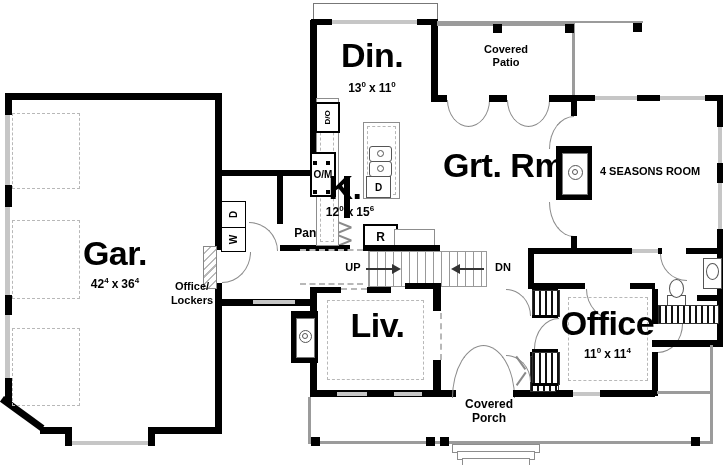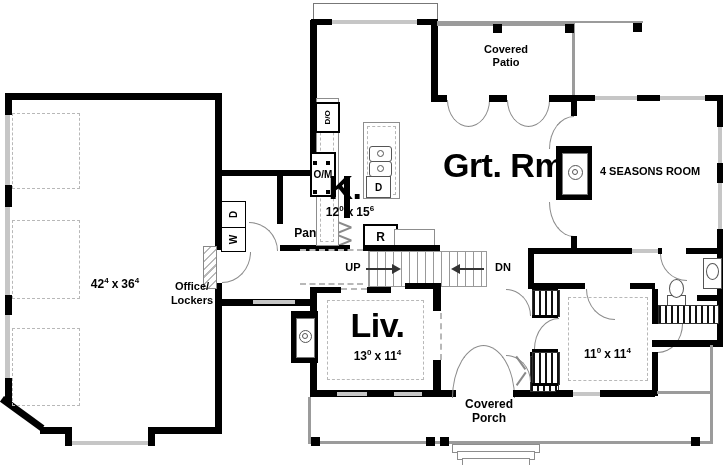--- a/index.html
+++ b/index.html
@@ -51,20 +51,21 @@
   <i class="w" style="left:40px;top:427px;width:32px;height:7px"></i>
   <i class="w" style="left:65px;top:427px;width:7px;height:19px"></i>
   <i class="win" style="left:72px;top:441px;width:76px;height:4px"></i>
   <i class="w" style="left:148px;top:427px;width:7px;height:19px"></i>
   <i class="w" style="left:148px;top:427px;width:74px;height:7px"></i>
   <i class="w" style="left:215px;top:93px;width:7px;height:157px"></i>
   <i class="w" style="left:215px;top:283px;width:7px;height:150px"></i>
   <i class="dash" style="left:12px;top:113px;width:66px;height:74px"></i>
   <i class="dash" style="left:12px;top:220px;width:66px;height:77px"></i>
   <i class="dash" style="left:12px;top:328px;width:66px;height:76px"></i>
+  <div class="lbl big" style="left:50px;top:236px;width:130px">Gar.</div>
   <div class="lbl dimt" style="left:50px;top:278px;width:130px">
     <span>42</span><sup>4</sup><span class="xsep">x</span><span>36</span><sup>4</sup>
   </div>
 
   <i class="w" style="left:215px;top:170px;width:101px;height:6px"></i>
   <i class="w" style="left:215px;top:299px;width:95px;height:7px"></i>
   <i class="win" style="left:253px;top:300px;width:42px;height:4px"></i>
   <i class="bench" style="left:203px;top:246px;width:12px;height:41px"></i>
   <i class="arc" style="left:222px;top:252px;width:28px;height:30px;border-width:0 1.4px 1.4px 0;border-bottom-right-radius:100%"></i>
   <div class="appl" style="left:221px;top:201px;width:23px;height:25px;border-width:1.5px;font-size:10px">
@@ -114,20 +115,24 @@
   <div class="lbl big" style="left:320px;top:170px;width:50px">K.</div>
   <div class="lbl dimt" style="left:310px;top:206px;width:80px">
     <span>12</span><sup>0</sup><span class="xsep">x</span><span>15</span><sup>6</sup>
   </div>
 
   <i class="tl" style="left:313px;top:3px;width:123px;height:17px;border-color:#777"></i>
   <i class="w" style="left:311px;top:19px;width:21px;height:6px"></i>
   <i class="w" style="left:417px;top:19px;width:20px;height:6px"></i>
   <i class="win" style="left:332px;top:20px;width:85px;height:4px"></i>
   <i class="w" style="left:431px;top:19px;width:7px;height:81px"></i>
+  <div class="lbl big" style="left:317px;top:38px;width:110px">Din.</div>
+  <div class="lbl dimt" style="left:317px;top:82px;width:110px">
+    <span>13</span><sup>0</sup><span class="xsep">x</span><span>11</span><sup>0</sup>
+  </div>
 
   <i class="gl" style="left:437px;top:21px;width:206px;height:2px"></i>
   <i class="col" style="left:633px;top:23px;width:9px;height:9px"></i>
   <i class="gl" style="left:437px;top:23px;width:138px;height:3px"></i>
   <i class="gl" style="left:572px;top:26px;width:3px;height:71px"></i>
   <i class="col" style="left:493px;top:24px;width:9px;height:9px"></i>
   <i class="col" style="left:565px;top:24px;width:9px;height:9px"></i>
   <div class="lbl sm" style="left:468px;top:44px;width:76px">Covered</div>
   <div class="lbl sm" style="left:468px;top:57px;width:76px">Patio</div>
 
@@ -190,23 +195,20 @@
   <i class="fpin" style="left:296px;top:318px;width:17px;height:38px"></i>
   <i class="circ" style="left:299px;top:330px;width:11px;height:11px"></i>
   <i class="circ" style="left:302px;top:333px;width:4px;height:4px"></i>
   <i class="dlv" style="left:440px;top:313px;width:0;height:47px"></i>
   <i class="w" style="left:433px;top:360px;width:8px;height:37px"></i>
   <i class="dash" style="left:327px;top:300px;width:95px;height:78px"></i>
   <i class="w" style="left:310px;top:390px;width:146px;height:7px"></i>
   <i class="win" style="left:337px;top:392px;width:30px;height:4px"></i>
   <i class="win" style="left:394px;top:392px;width:28px;height:4px"></i>
   <div class="lbl big" style="left:320px;top:308px;width:115px">Liv.</div>
-  <div class="lbl dimt" style="left:320px;top:350px;width:115px">
-    <span>13</span><sup>0</sup><span class="xsep">x</span><span>11</span><sup>4</sup>
-  </div>
 
   <i class="arc" style="left:452px;top:345px;width:31px;height:52px;border-width:1.4px 0 0 1.4px;border-top-left-radius:100%"></i>
   <i class="arc" style="left:483px;top:345px;width:31px;height:52px;border-width:1.4px 1.4px 0 0;border-top-right-radius:100%"></i>
   <i class="w" style="left:513px;top:390px;width:60px;height:7px"></i>
   <i class="ln" style="left:513px;top:362px;width:16px;transform:rotate(55deg)"></i>
   <i class="ln" style="left:513px;top:378px;width:16px;transform:rotate(-55deg)"></i>
   <i class="w" style="left:530px;top:352px;width:27px;height:4px"></i>
   <i class="hatch" style="left:530px;top:356px;width:27px;height:34px"></i>
 
   <i class="w" style="left:528px;top:283px;width:57px;height:6px"></i>
@@ -222,20 +224,21 @@
   <i class="w" style="left:532px;top:383px;width:26px;height:3px"></i>
   <i class="arc" style="left:506px;top:355px;width:24px;height:26px;border-width:1.4px 1.4px 0 0;border-top-right-radius:100%"></i>
   <i class="w" style="left:652px;top:289px;width:6px;height:35px"></i>
   <i class="arc" style="left:658px;top:324px;width:24px;height:28px;border-width:0 1.4px 1.4px 0;border-bottom-right-radius:100%"></i>
   <i class="w" style="left:652px;top:352px;width:6px;height:44px"></i>
   <i class="w" style="left:573px;top:390px;width:0px;height:7px"></i>
   <i class="w" style="left:556px;top:390px;width:17px;height:7px"></i>
   <i class="win" style="left:573px;top:392px;width:27px;height:4px"></i>
   <i class="w" style="left:600px;top:390px;width:55px;height:7px"></i>
   <i class="dash" style="left:568px;top:297px;width:78px;height:82px"></i>
+  <div class="lbl big" style="left:540px;top:306px;width:135px">Office</div>
   <div class="lbl dimt" style="left:545px;top:348px;width:125px">
     <span>11</span><sup>0</sup><span class="xsep">x</span><span>11</span><sup>4</sup>
   </div>
 
   <i class="tl" style="left:667px;top:295px;width:17px;height:9px;border-color:#555"></i>
   <i class="circ" style="left:669px;top:279px;width:13px;height:17px"></i>
   <i class="tl" style="left:703px;top:258px;width:17px;height:29px;border-color:#555"></i>
   <i class="circ" style="left:706px;top:263px;width:11px;height:15px"></i>
   <i class="w" style="left:697px;top:295px;width:26px;height:6px"></i>
   <i class="hatch" style="left:658px;top:305px;width:59px;height:17px"></i>

